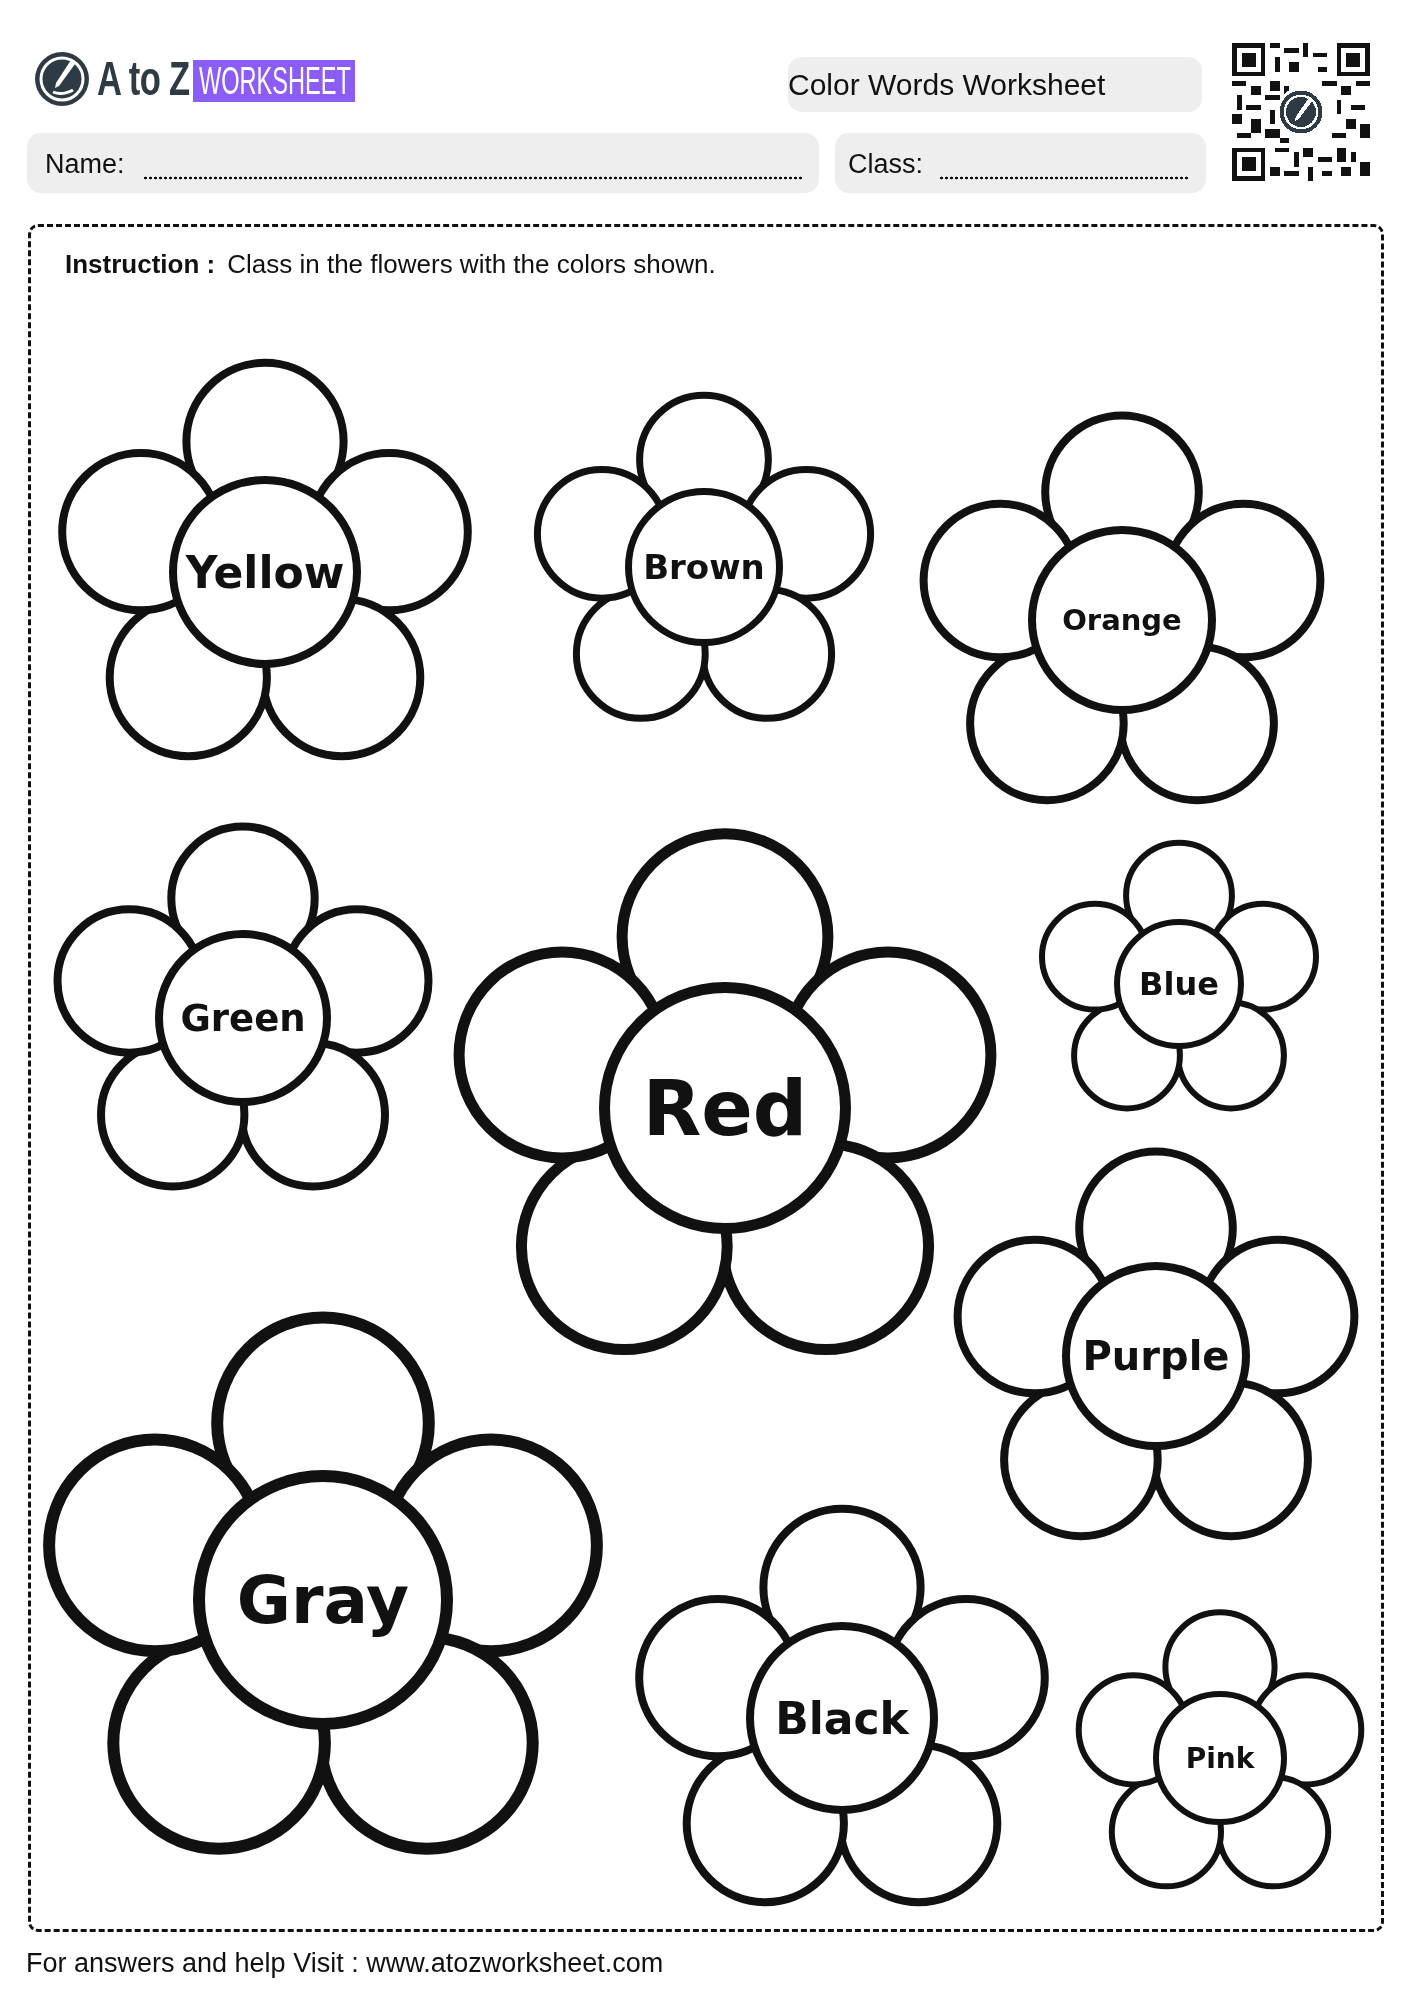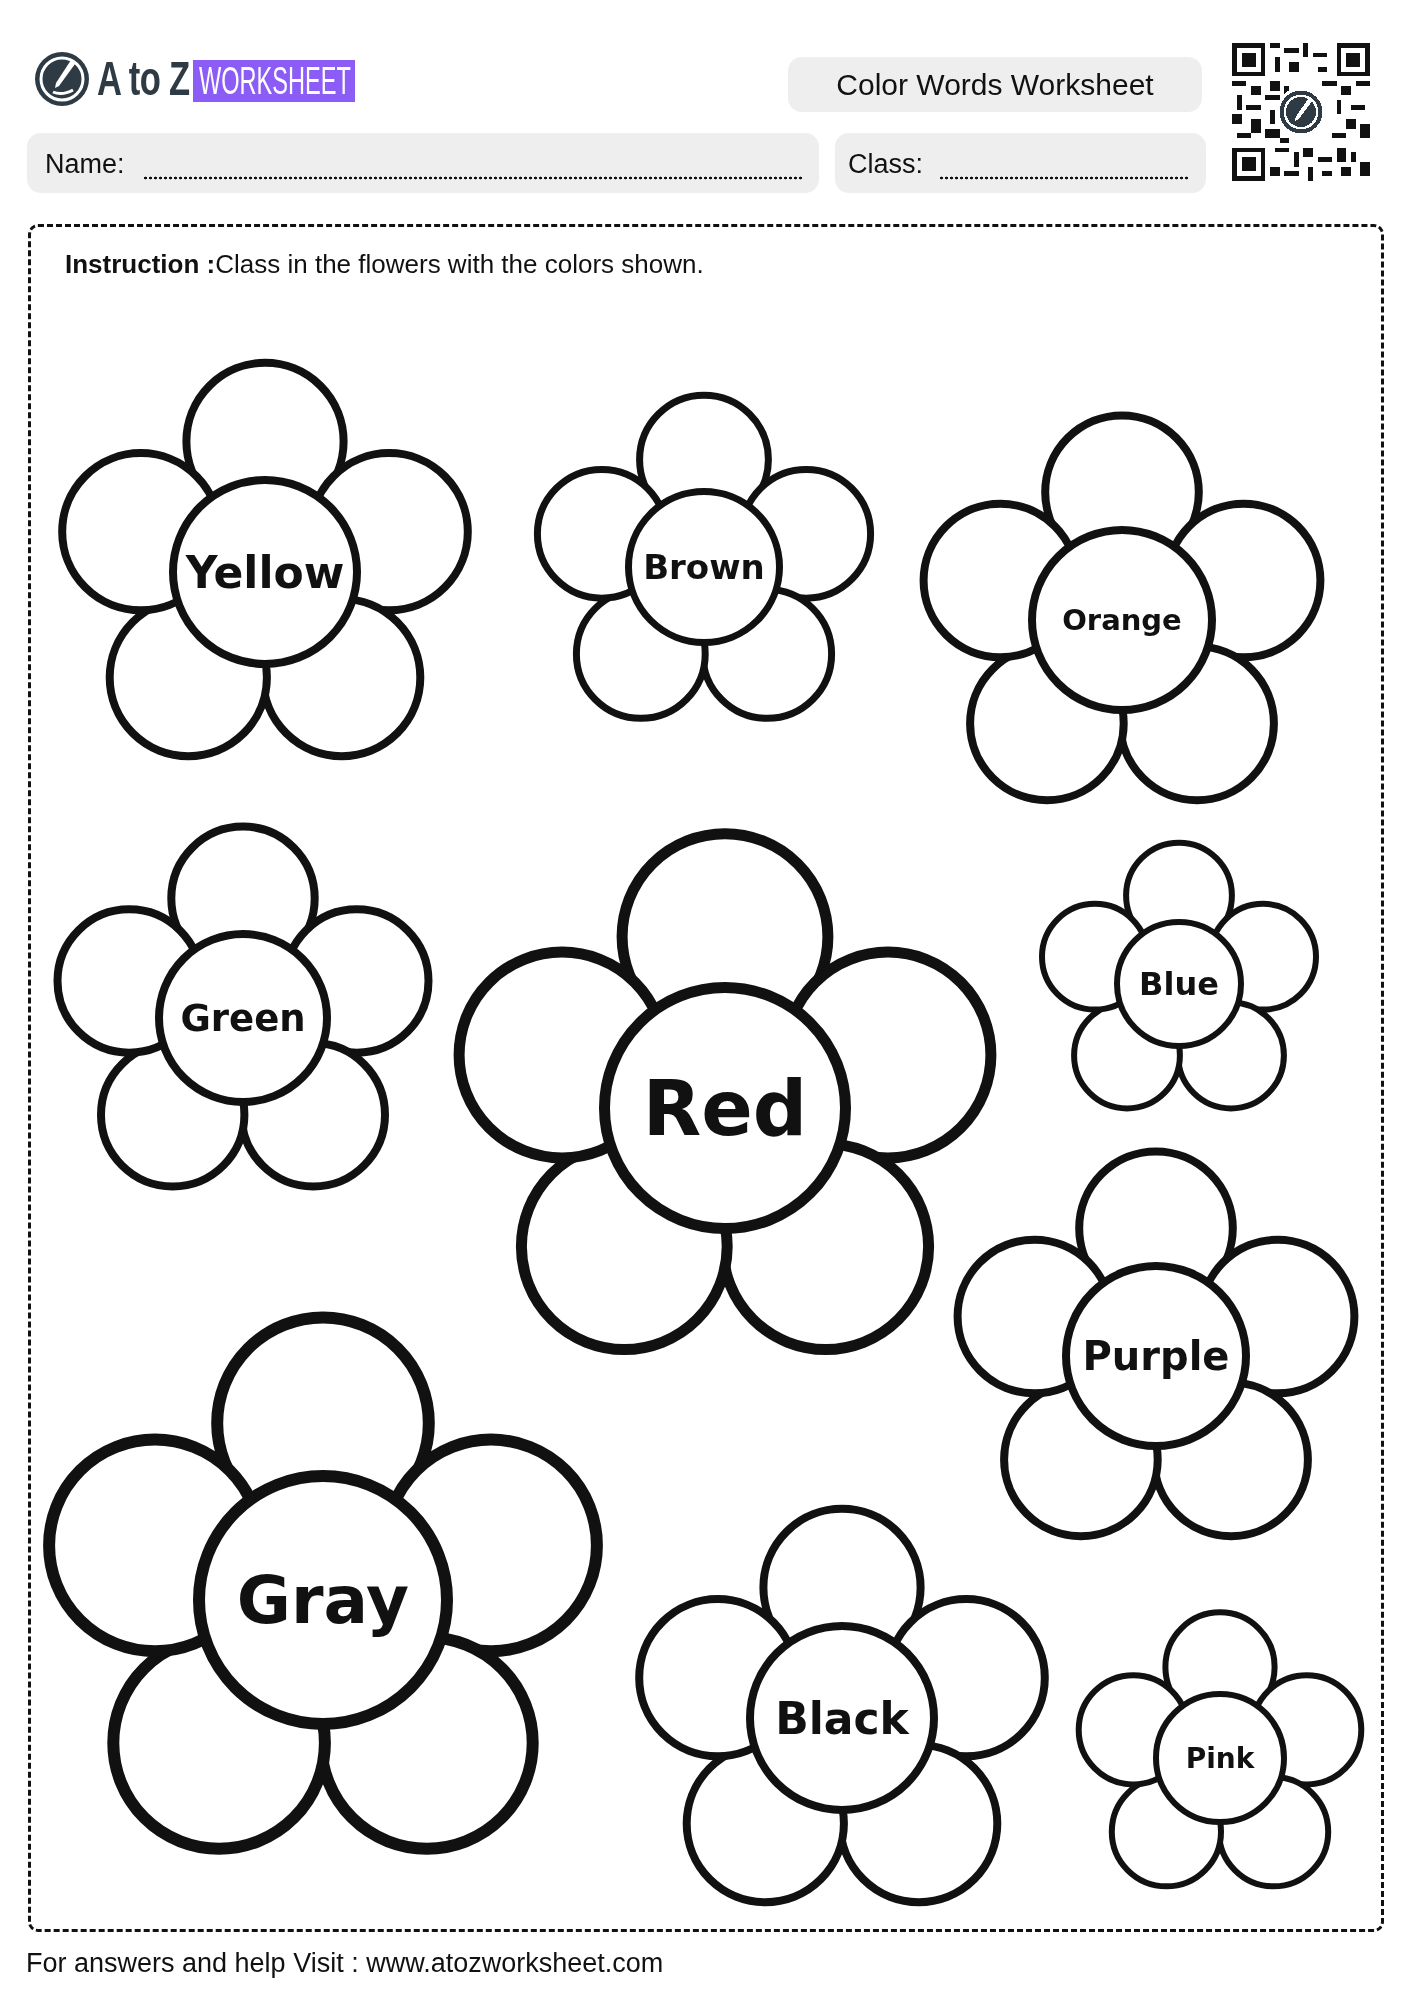--- a/index.html
+++ b/index.html
@@ -7,31 +7,31 @@
          font-family:"Liberation Sans", "DejaVu Sans", sans-serif; color:#111; }
   .abs { position:absolute; }
   .logo-icon { left:33px; top:50px; width:58px; height:58px; }
   .logo-atoz { left:97px; top:50px; height:58px; line-height:58px; font-size:48px; font-weight:bold;
                color:#2f3b44; transform:scaleX(0.72); transform-origin:left center; white-space:nowrap; letter-spacing:-1px; }
   .logo-ws { left:193px; top:60px; width:162px; height:42px; background:#8b5cf6; }
   .logo-ws span { position:absolute; left:6px; top:0; height:42px; line-height:43px; font-size:38px; color:#fff;
                   transform:scaleX(0.62); transform-origin:left center; white-space:nowrap; letter-spacing:0px; }
   .pill { background:#eeeeee; border-radius:14px; }
   .title-box { left:788px; top:57px; width:414px; height:55px; }
-  .title-box span { position:absolute; left:0; right:0; top:0; line-height:55px; text-align:center; font-size:30px; color:#111; }
+  .title-box span { position:absolute; left:0; right:0; top:0; line-height:55px; font-size:30px; color:#111; }
   .name-box { left:27px; top:133px; width:792px; height:60px; }
   .class-box { left:835px; top:133px; width:371px; height:60px; }
   .field-label { position:absolute; top:0; line-height:62px; font-size:27px; color:#111; }
   .dots { position:absolute; height:4px; top:43px;
           background-image:radial-gradient(circle, #111 1.3px, transparent 1.6px);
           background-size:5px 4px; background-repeat:repeat-x; }
   .qr { left:1232px; top:43px; width:138px; height:138px; }
   .sheet { left:28px; top:224px; width:1350px; height:1702px; border:3px dashed #111; border-radius:10px; }
   .instr { left:65px; top:249px; font-size:26px; color:#111; white-space:nowrap; }
-  .instr b { font-weight:bold; }
+  .instr b { font-weight:bold; margin-right:12px; }
   .flowers { left:0; top:0; width:1414px; height:2000px; }
   .footer { left:26px; top:1948px; font-size:27px; color:#111; white-space:nowrap; }
 </style>
 </head>
 <body>
 
 <div class="abs logo-icon">
   <svg width="58" height="58" viewBox="0 0 58 58">
     <circle cx="29" cy="29" r="27" fill="#2f3b44"></circle>
     <circle cx="29" cy="29" r="21" fill="none" stroke="#ffffff" stroke-width="3"></circle>

